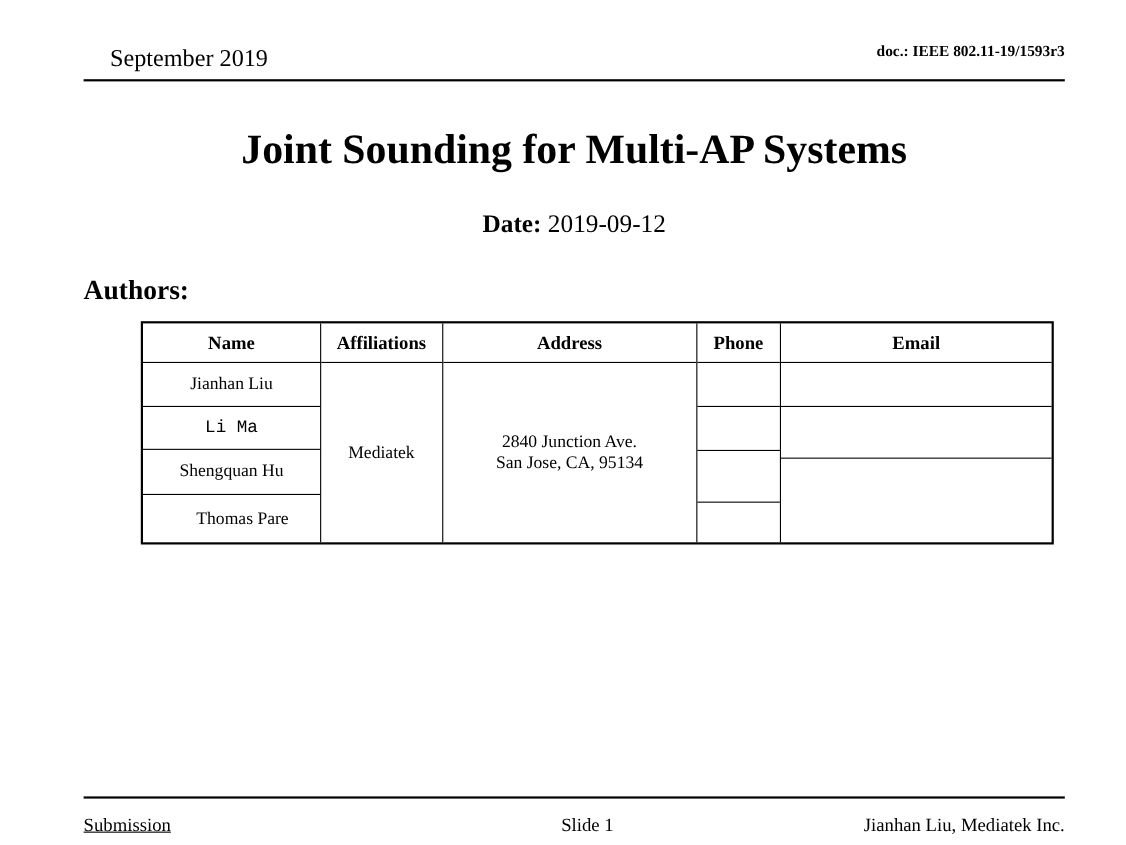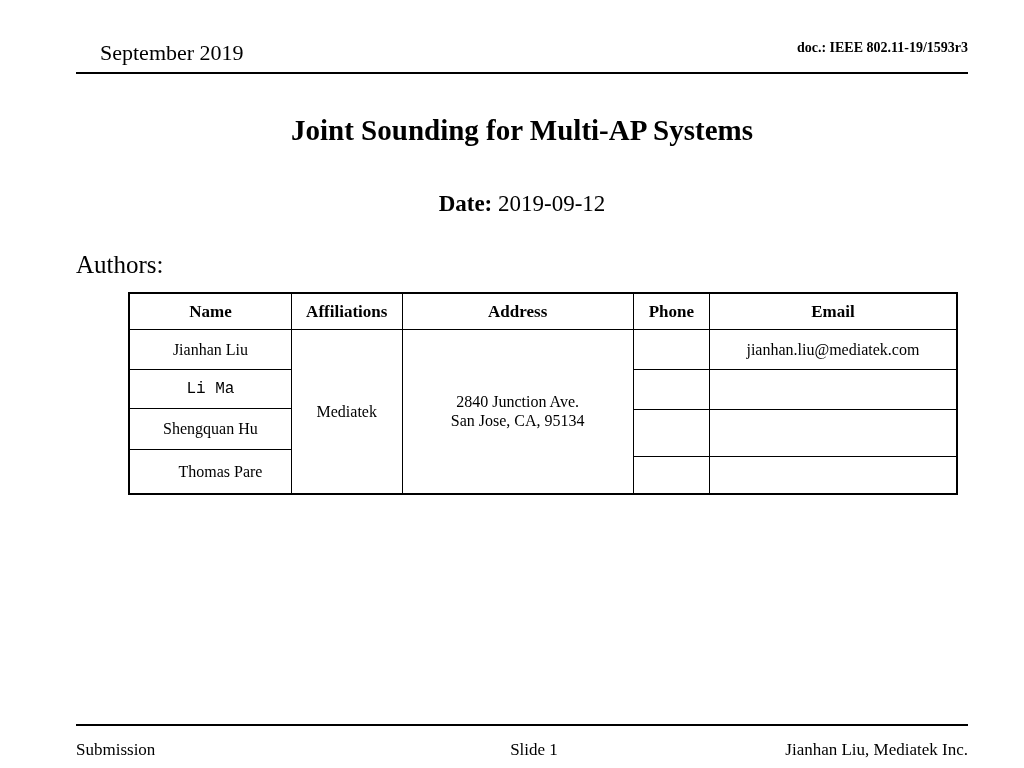--- a/index.html
+++ b/index.html
@@ -14,28 +14,28 @@
   .abs { position: absolute; }
 
   
   .hdr-left  { left: 76px;  top: 40px; font-size: 22px; font-weight: normal; margin-left: 24px; }
   .hdr-right { right: 56px; top: 40px; font-size: 14px; font-weight: bold; }
   .hdr-rule  { left: 76px;  top: 72px; width: 892px; height: 2px; background: #000; }
 
   
   .slide-title {
     left: 76px; top: 114px; width: 892px;
-    text-align: center; font-size: 29px; font-weight: bold;
+    text-align: center; font-size: 38px; font-weight: bold;
   }
   .date-line {
     left: 76px; top: 191px; width: 892px;
     text-align: center; font-size: 23px;
   }
   .date-label { font-weight: bold; }
-  .authors-label { left: 76px; top: 251px; font-size: 25px; font-weight: normal; }
+  .authors-label { left: 76px; top: 251px; font-size: 25px; font-weight: bold; }
 
   
   .authors-table {
     left: 128px; top: 292px; width: 830px; height: 203px;
     border: 2px solid #000; box-sizing: border-box;
     display: flex; font-size: 16px;
   }
   .col { display: flex; flex-direction: column; box-sizing: border-box; }
   .col-name  { width: 19.6%; border-right: 1.5px solid #000; }
   .col-affil { width: 13.4%; border-right: 1.5px solid #000; justify-content: center; }
@@ -55,21 +55,21 @@
   .r-h40 { height: 40px; flex: none; }
   .r-h39 { height: 39px; flex: none; font-family: Liberation Mono, monospace; }
   .r-h41 { height: 41px; flex: none; }
   .r-h47 { height: 47px; flex: none; }
   .r-fill { flex: 1; padding-left: 20px; }
   .merged { flex: 1; }
   .addr-block { line-height: 1.18; }
 
   
   .ftr-rule   { left: 76px; top: 724px; width: 892px; height: 2px; background: #000; }
-  .ftr-left   { left: 76px;  top: 740px; font-size: 17px; }
+  .ftr-left   { left: 76px;  top: 740px; font-size: 17px; text-decoration: underline; }
   .ftr-center { left: 88px;  top: 740px; width: 892px; text-align: center; font-size: 17px; }
   .ftr-right  { right: 56px; top: 740px; font-size: 17px; }
 </style>
 </head>
 <body>
 
 <div class="abs hdr-left">September 2019</div>
 <div class="abs hdr-right">doc.: IEEE 802.11-19/1593r3</div>
 <div class="abs hdr-rule"></div>
 
@@ -110,21 +110,20 @@
   <div class="col col-phone">
     <div class="cell th">Phone</div>
     <div class="cell r-h40 rule-below"></div>
     <div class="cell r-h40 rule-below"></div>
     <div class="cell r-h47 rule-below"></div>
     <div class="cell r-fill"></div>
   </div>
 
   <div class="col col-email">
     <div class="cell th">Email</div>
-    <div class="cell r-h40 rule-below">jianhan.liu@mediatek.com</div>
     <div class="cell r-h40 rule-below"></div>
     <div class="cell r-h47 rule-below"></div>
     <div class="cell r-fill"></div>
   </div>
 
 </div>
 
 <div class="abs ftr-rule"></div>
 <div class="abs ftr-center">Slide 1</div>
 <div class="abs ftr-left">Submission</div>

